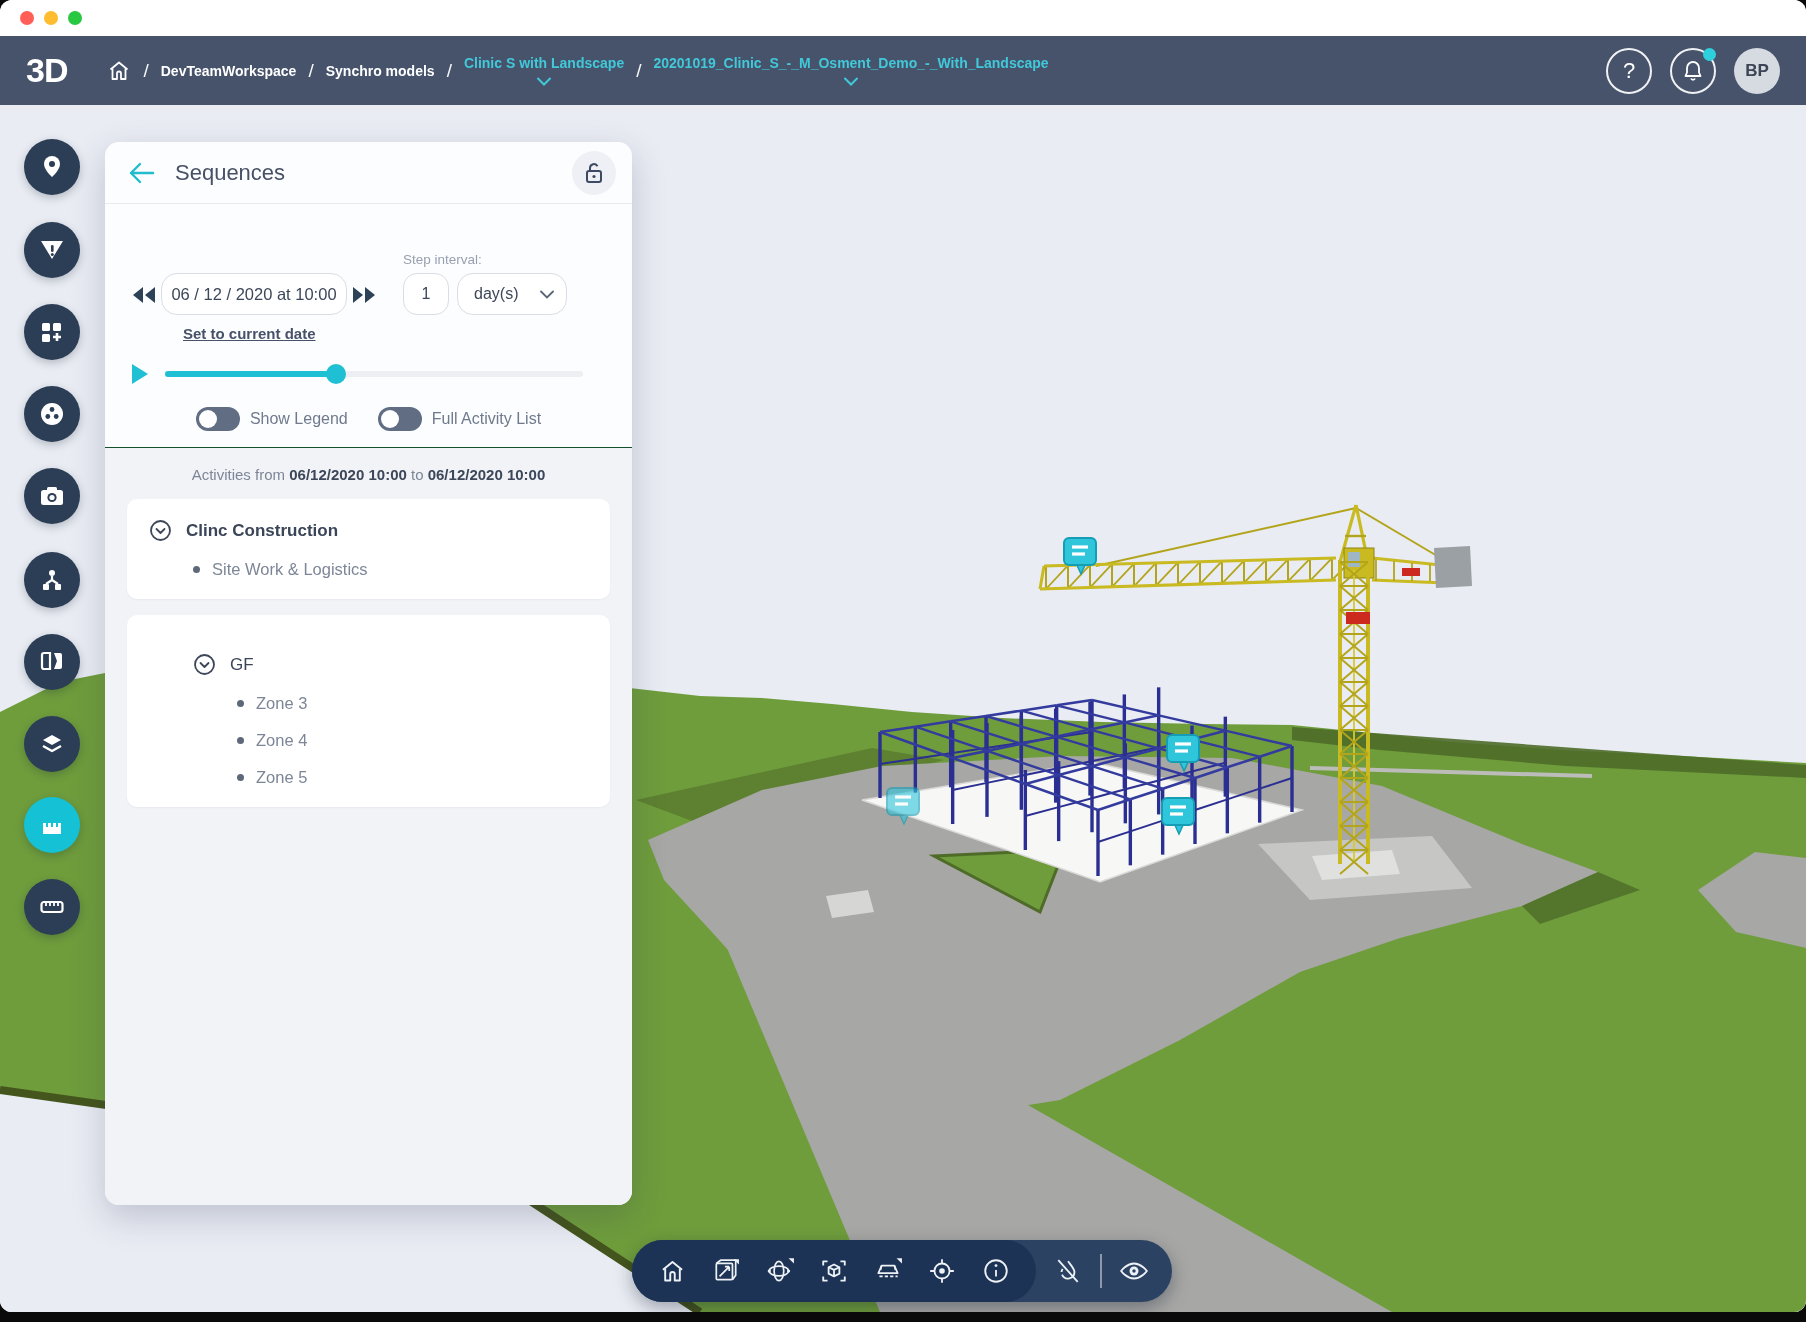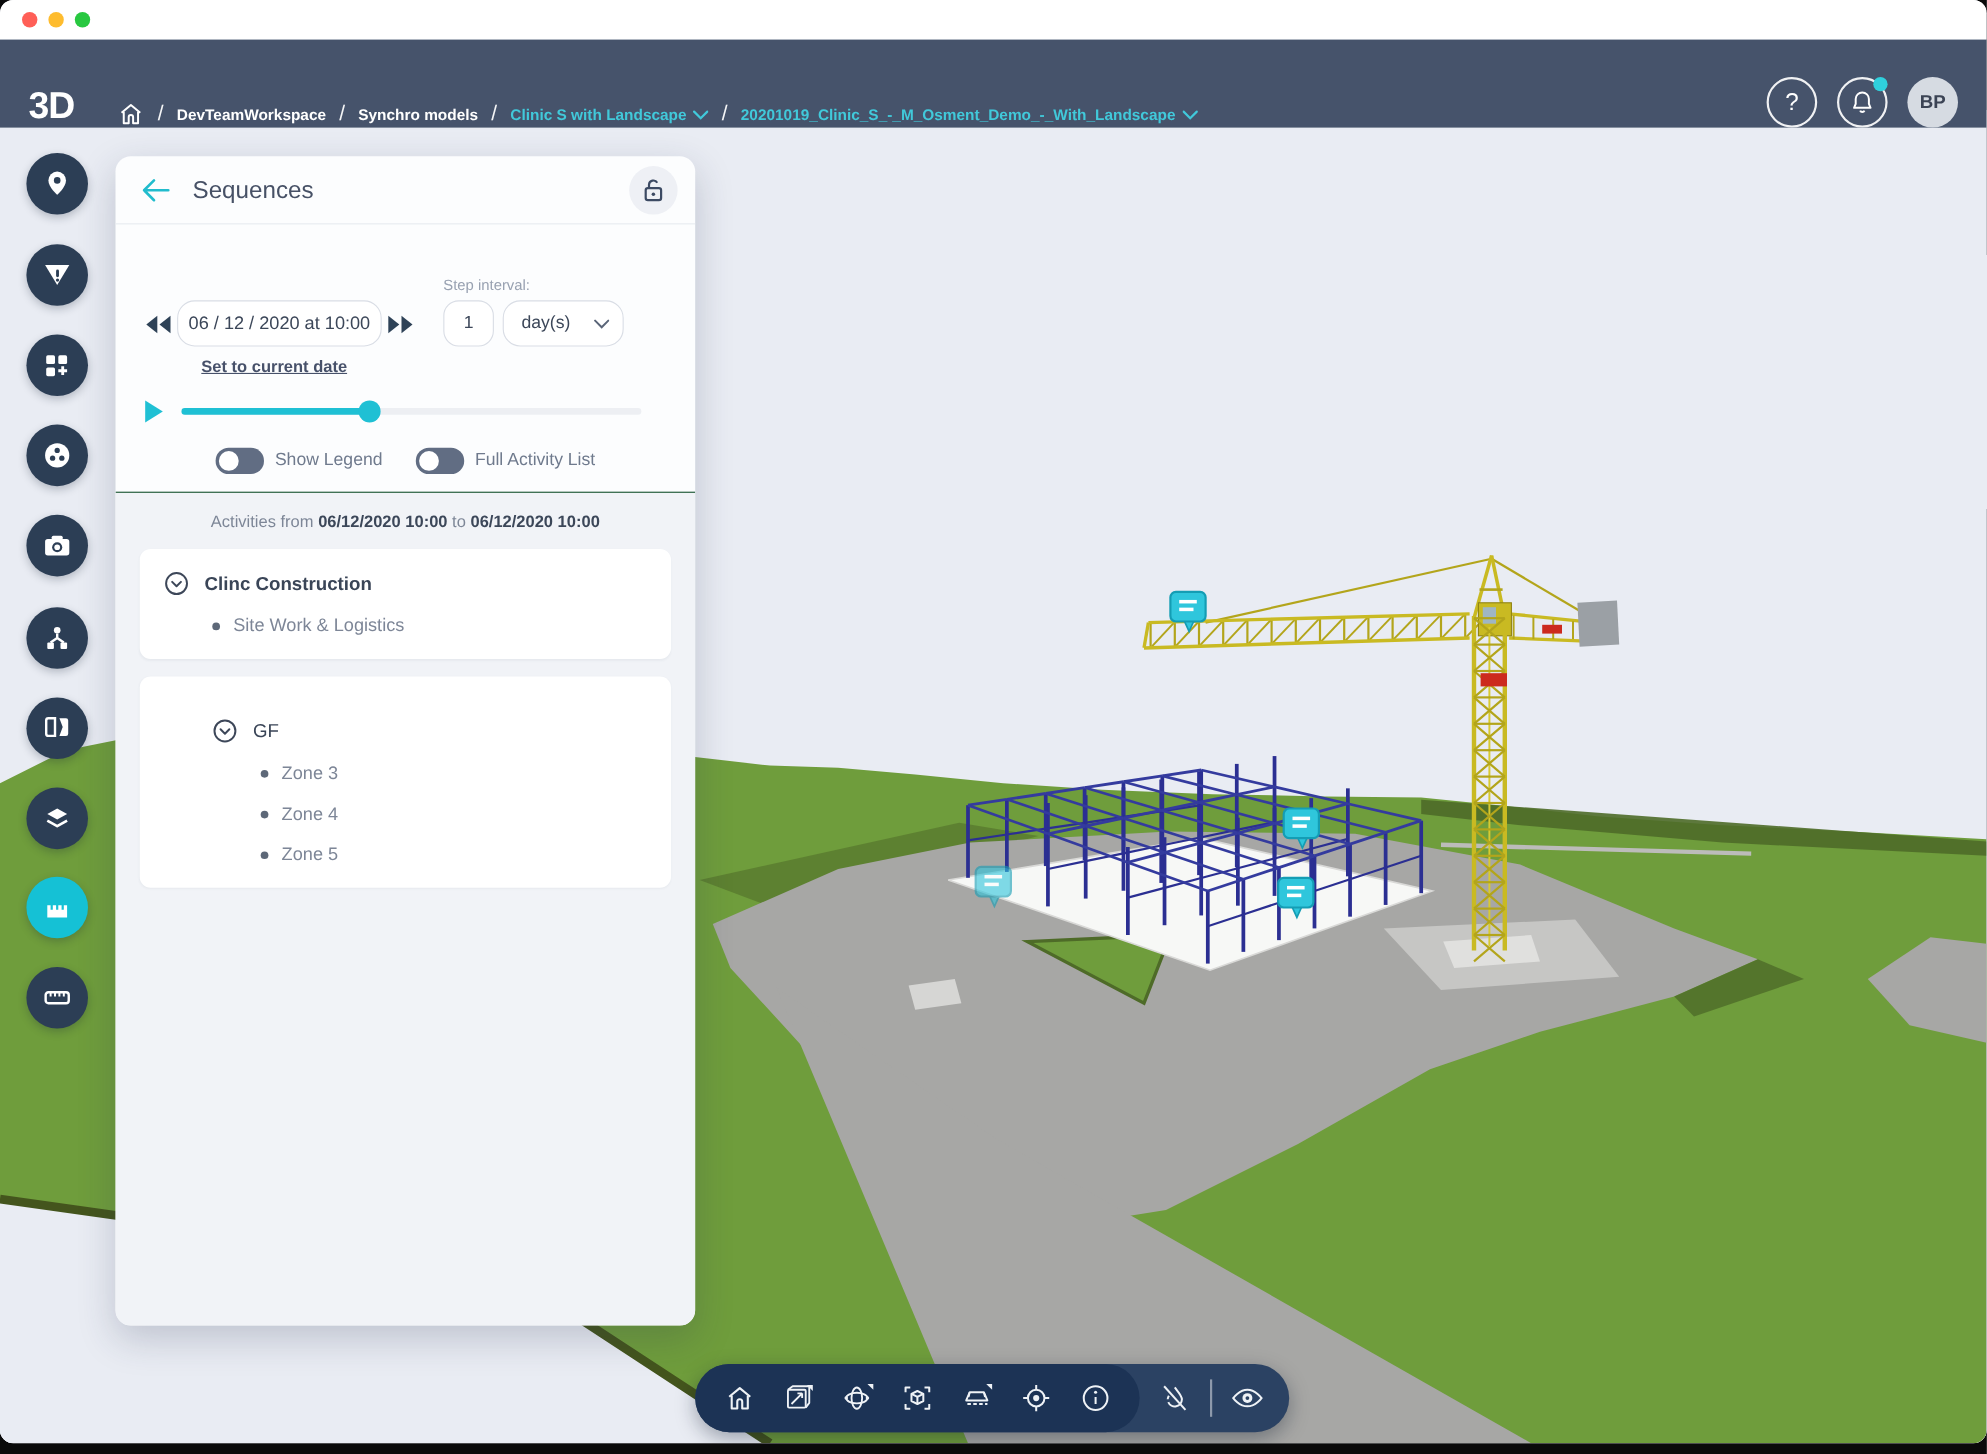--- a/index.html
+++ b/index.html
@@ -5,27 +5,27 @@
   * { margin:0; padding:0; box-sizing:border-box; }
   html,body { width:1806px; height:1322px; background:#0a0a0a; font-family:"Liberation Sans", sans-serif; overflow:hidden; }
   .window { position:absolute; left:0; top:0; width:1806px; height:1312px; border-radius:12px; overflow:hidden; background:#e9ecf3; }
 
   
   .titlebar { height:36px; background:#ffffff; display:flex; align-items:center; padding-left:20px; }
   .tl { width:14px; height:14px; border-radius:50%; margin-right:10px; }
   .tl.red{ background:#ff5f57;} .tl.yellow{ background:#febc2e;} .tl.green{ background:#28c840;}
 
   
-  .navbar { height:80px; background:#46536b; display:flex; align-items:flex-end; padding:0 26px; position:relative; z-index:30; }
+  .navbar { height:69px; background:#46536b; display:flex; align-items:center; padding:0 26px; position:relative; z-index:30; }
   .logo { color:#fff; font-size:34px; font-weight:900; letter-spacing:-1px; margin-right:40px; }
   .crum` + `bs { display:flex; align-items:center; gap:12px; flex:1; min-width:0; }
   .crumbs { display:flex; align-items:center; gap:12px; flex:1; min-width:0; }
   .crumb-sep { color:#ffffff; font-size:19px; font-weight:400; opacity:.95; }
   .crumb { color:#ffffff; font-size:14px; font-weight:700; white-space:nowrap; }
-  .crumb.accent { color:#41c9da; display:flex; align-items:center; gap:6px; cursor:pointer; }
+  .crumb.accent { color:#41c9da; display:flex; align-items:center; gap:6px; cursor:pointer;flex-direction:column; }
   .chev-sm { width:14px; height:9px; }
   .nav-right { display:flex; align-items:center; gap:18px; }
   .nav-circle { width:46px; height:46px; border-radius:50%; border:2px solid rgba(255,255,255,.92); display:flex; align-items:center; justify-content:center; color:#fff; font-size:22px; position:relative; cursor:pointer; background:transparent; }
   .nav-dot { position:absolute; top:-2px; right:-2px; width:13px; height:13px; border-radius:50%; background:#2fd0dd; }
   .avatar { width:46px; height:46px; border-radius:50%; background:#d6dbe2; color:#3c4455; display:flex; align-items:center; justify-content:center; font-size:17px; font-weight:700; cursor:pointer; }
 
   
   .viewport { position:absolute; left:0; top:100px; width:1806px; height:1212px; background:#e9ecf3; }
   .viewport svg.scene { position:absolute; left:0; top:0; }
 

